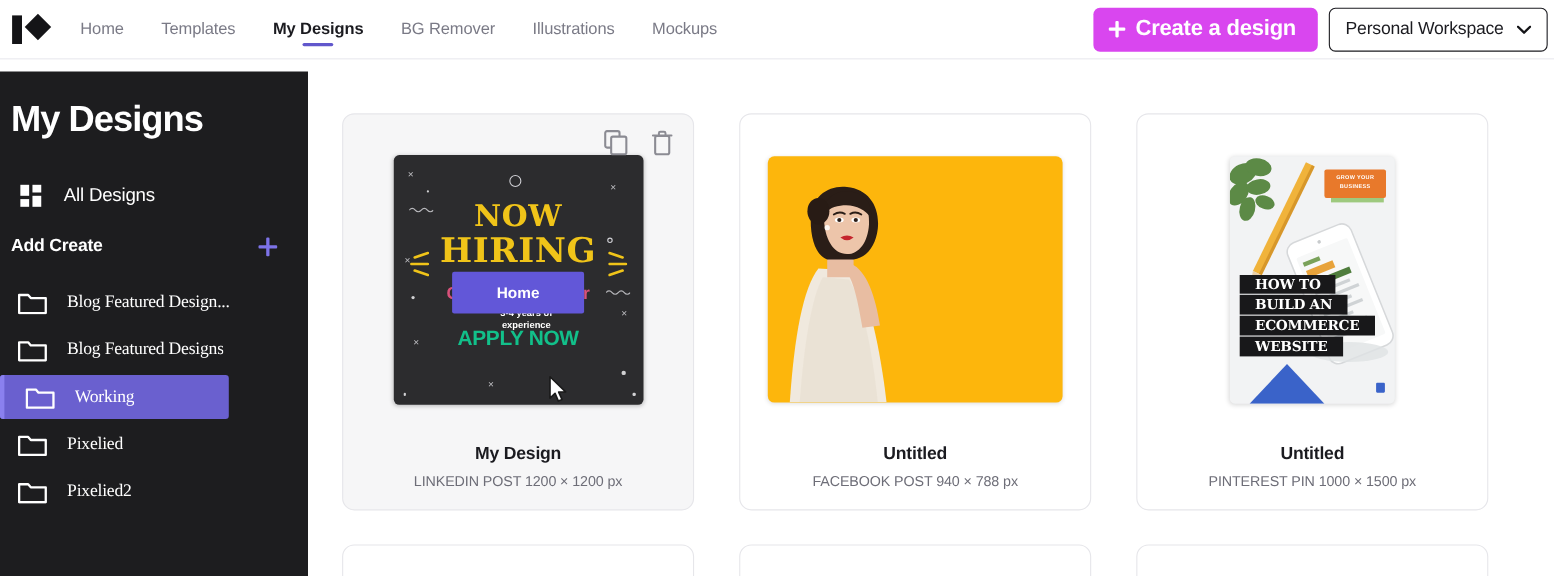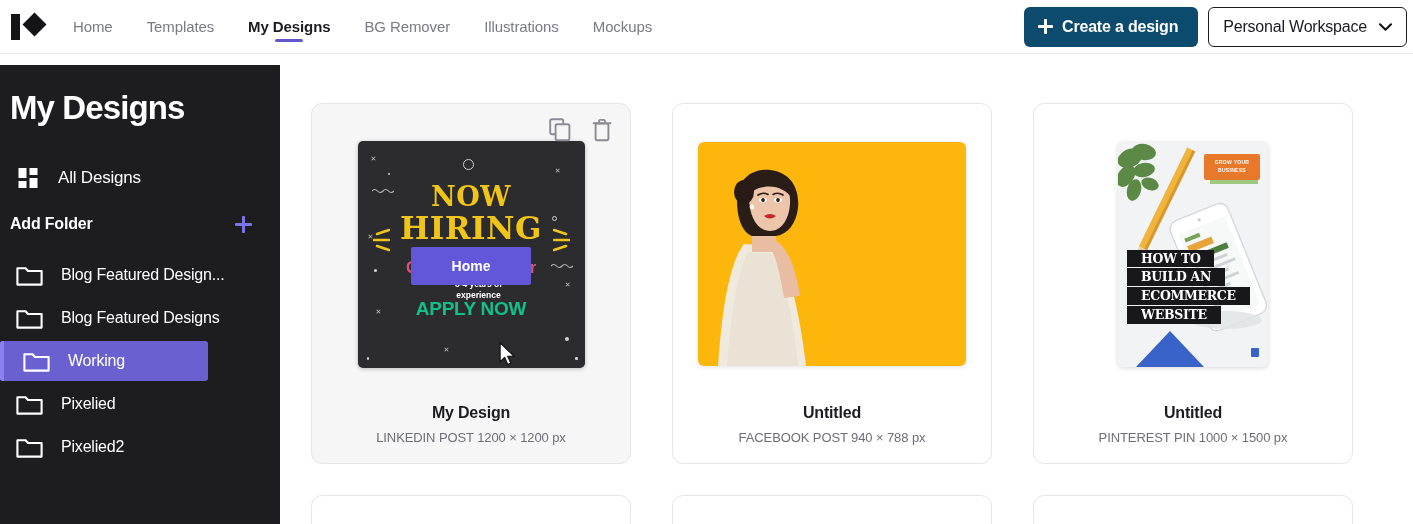--- a/index.html
+++ b/index.html
@@ -41,24 +41,24 @@
     left: 50%; transform: translateX(-50%);
     bottom: 17px; width: 28px; height: 3px;
     background: #6157cc; border-radius: 2px;
   }
 
   .nav-right {
     margin-left: auto; display: flex; align-items: center;
     gap: 10px; padding-right: 6px;
   }
   .btn-create {
-    background: #0c4a6e; color: #fff;
+    background: #d946ef; color: #fff;
     border: none; border-radius: 6px;
     height: 40px; padding: 0 20px 0 14px;
-    font-size: 16px; font-weight: 700;
+    font-size: 20px; font-weight: 700;
     display: flex; align-items: center; gap: 9px;
     cursor: pointer; letter-spacing: -0.2px;
   }
   .plus-glyph {
     display: inline-block; position: relative;
     width: 15px; height: 15px; flex: 0 0 auto;
   }
   .plus-glyph::before, .plus-glyph::after {
     content: ""; position: absolute; background: #fff; border-radius: 1px;
   }
@@ -102,21 +102,21 @@
   .add-folder .label { color: #ffffff; font-size: 16px; font-weight: 700; letter-spacing: -0.2px; }
   .add-folder .plus {
     margin-left: auto; position: relative; width: 17px; height: 17px;
   }
   .add-folder .plus::before, .add-folder .plus::after {
     content: ""; position: absolute; background: #7d73e8; border-radius: 1px;
   }
   .add-folder .plus::before { left: 0; top: 7px; width: 17px; height: 3px; }
   .add-folder .plus::after { top: 0; left: 7px; width: 3px; height: 17px; }
 
-  .folder-list { margin-top: 22px; }
+  .folder-list { margin-top: 22px; font-family: Liberation Serif, serif; }
   .folder-item {
     position: relative;
     display: flex; align-items: center; gap: 18px;
     height: 40px; padding-left: 16px;
     margin-bottom: 0;
     cursor: pointer;
   }
   .folder-item .flabel {
     color: #ffffff; font-size: 16px; letter-spacing: -0.2px;
     white-space: nowrap; overflow: hidden;
@@ -330,21 +330,21 @@
       <svg width="26" height="26" viewBox="0 0 26 26">
         <rect x="2.5" y="3" width="8" height="10" fill="#ffffff"></rect>
         <rect x="13.5" y="3" width="8" height="7" fill="#ffffff"></rect>
         <rect x="2.5" y="16" width="8" height="7" fill="#ffffff"></rect>
         <rect x="13.5" y="13" width="8" height="10" fill="#ffffff"></rect>
       </svg>
       <span class="label">All Designs</span>
     </div>
 
     <div class="add-folder">
-      <span class="label">Add Folder</span>
+      <span class="label">Add Create</span>
       <span class="plus"></span>
     </div>
 
     <div class="folder-list">
 
       <div class="folder-item">
         <svg width="27" height="21" viewBox="0 0 27 21">
           <path d="M1.4 3.2 h8.2 l2.4 2.8 h13.6 v13.6 h-24.2 z" fill="none" stroke="#ffffff" stroke-width="2.1" stroke-linejoin="round"></path>
         </svg>
         <span class="flabel">Blog Featured Design...</span>

